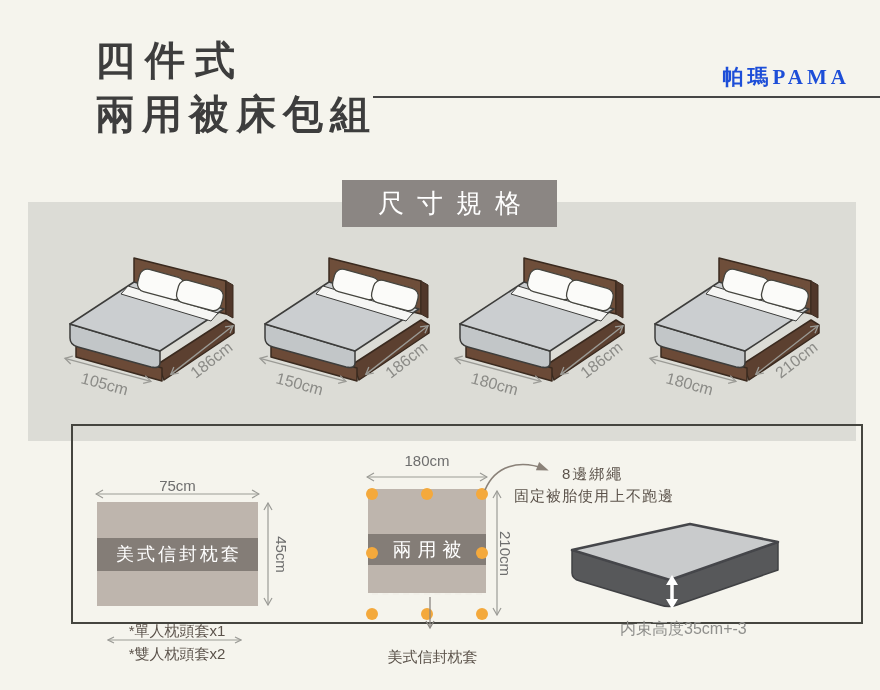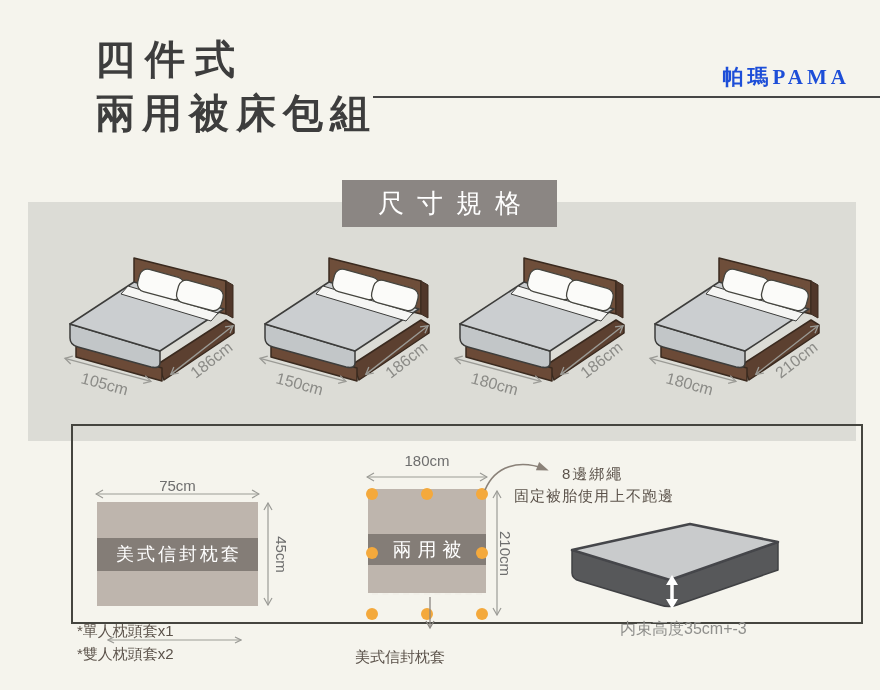--- a/index.html
+++ b/index.html
@@ -7,38 +7,38 @@
     --fabric_taupe:#beb5ad; --band_gray:#847d77; --dot_orange:#f4a93c;
     --ink_dark:#3d3d3d; --ink_gray:#6e6e6e; --ink_brown:#5b524a; --dim_gray:#8b8b87;
   }
   *{margin:0;padding:0;box-sizing:border-box}
   body{font-family:"Liberation Sans","DejaVu Sans",sans-serif;}
   .page{position:relative;width:880px;height:690px;background:var(--page_bg);overflow:hidden}
   .t{position:absolute;white-space:nowrap}
   svg{display:block;font-family:inherit}
 
   
-  .title{font-family:Liberation Serif, serif;font-weight:700;color:var(--ink_dark);font-size:40px;line-height:1}
+  .title{font-family:Liberation Sans, sans-serif;font-weight:700;color:var(--ink_dark);font-size:40px;line-height:1}
   .title1{left:95px;top:40px;letter-spacing:10px}
   .title2{left:95px;top:94px;letter-spacing:7px}
   .brand{font-family:"Liberation Serif","DejaVu Serif",serif;font-weight:700;color:#1d4ed8;font-size:21px;letter-spacing:4px;right:30px;top:63px}
   .rule{position:absolute;left:373px;right:0;top:96px;height:2px;background:#464646}
 
   
   .panel{position:absolute;left:28px;top:202px;width:828px;height:239px;background:var(--panel_bg)}
   .panel-border{position:absolute;left:43px;top:222px;width:792px;height:200px;border:2px solid #45453f}
   .panel-label{position:absolute;left:342px;top:196px;width:215px;height:47px;background:var(--label_bg);
     color:#fff;font-size:26px;letter-spacing:13px;padding-left:13px;text-align:center;line-height:47px}
   .bed{position:absolute;top:252px;width:190px;height:155px}
   .bed svg text{fill:var(--dim_gray);font-size:16px}
 
   
   .dim-arrow line,.dim-arrow path{stroke:#9b9b96;stroke-width:1.2;fill:none}
   .lbl{color:var(--ink_gray);font-size:15px;text-align:center}
-  .note{color:var(--ink_brown);font-size:15px;text-align:left}
+  .note{color:var(--ink_brown);font-size:15px;text-align:center}
   .fab{position:absolute;background:var(--fabric_taupe)}
   .band{position:absolute;left:0;right:0;background:var(--band_gray);color:#fff;text-align:center}
   .dot{position:absolute;width:12px;height:12px;border-radius:50%;background:var(--dot_orange)}
   .rot90{transform:rotate(90deg)}
   .dashline{position:absolute;left:4px;right:4px;top:104px;border-top:2px dashed #f2f0e9}
 </style>
 </head>
 <body>
 
 <div class="page">

